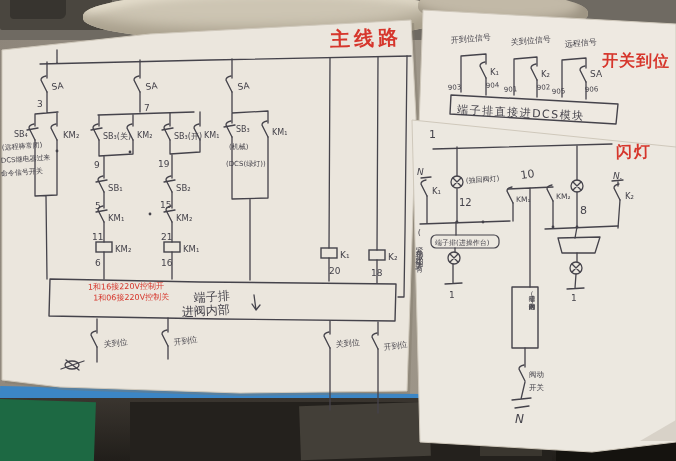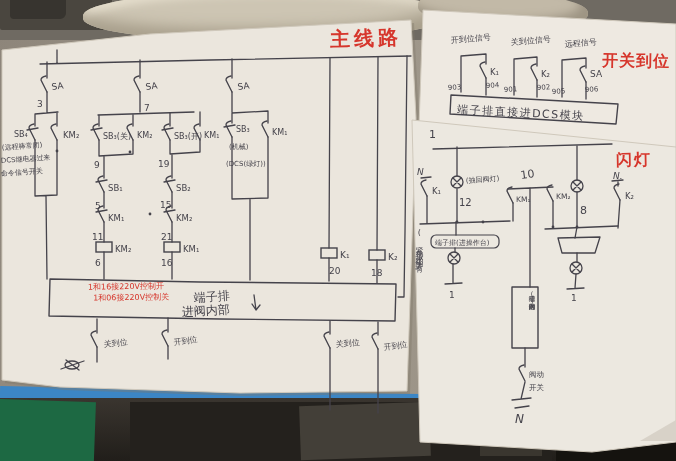--- a/index.html
+++ b/index.html
@@ -32,21 +32,21 @@
   .dark-br{left:556px;top:436px;width:120px;height:25px;background:#15130f;}
   
   .sheet-svg{left:0;top:0;z-index:5;}
   svg text{fill:#45434b;font-family:"DejaVu Sans",sans-serif;}
   
   .ovl{z-index:8;color:#45434b;}
   .t-main{left:330px;top:25px;font-size:20px;font-weight:bold;letter-spacing:4px;
           color:#d6362c;transform:rotate(-2deg);}
   .t-switch{left:602px;top:51px;font-size:16px;font-weight:bold;letter-spacing:1px;
             color:#d6362c;transform:rotate(1deg);}
-  .t-flash{left:616px;top:150px;font-size:16px;font-weight:bold;letter-spacing:2px;
+  .t-flash{left:616px;top:142px;font-size:16px;font-weight:bold;letter-spacing:2px;
            color:#d6362c;transform:rotate(-1deg);}
   .red-note{left:88px;top:281px;font-size:8px;line-height:11px;color:#d6362c;
             transform:rotate(-1deg);white-space:nowrap;}
   .red-note .l2{margin-left:5px;display:block;}
   .margin-note{left:409px;top:228px;height:112px;width:14px;font-size:8px;
                writing-mode:vertical-rl;text-orientation:upright;letter-spacing:3px;
                transform:rotate(1deg);}
   .valve-note{left:514px;top:290px;width:23px;height:58px;font-size:6.4px;
               writing-mode:vertical-rl;text-orientation:upright;line-height:11px;}
 </style>

